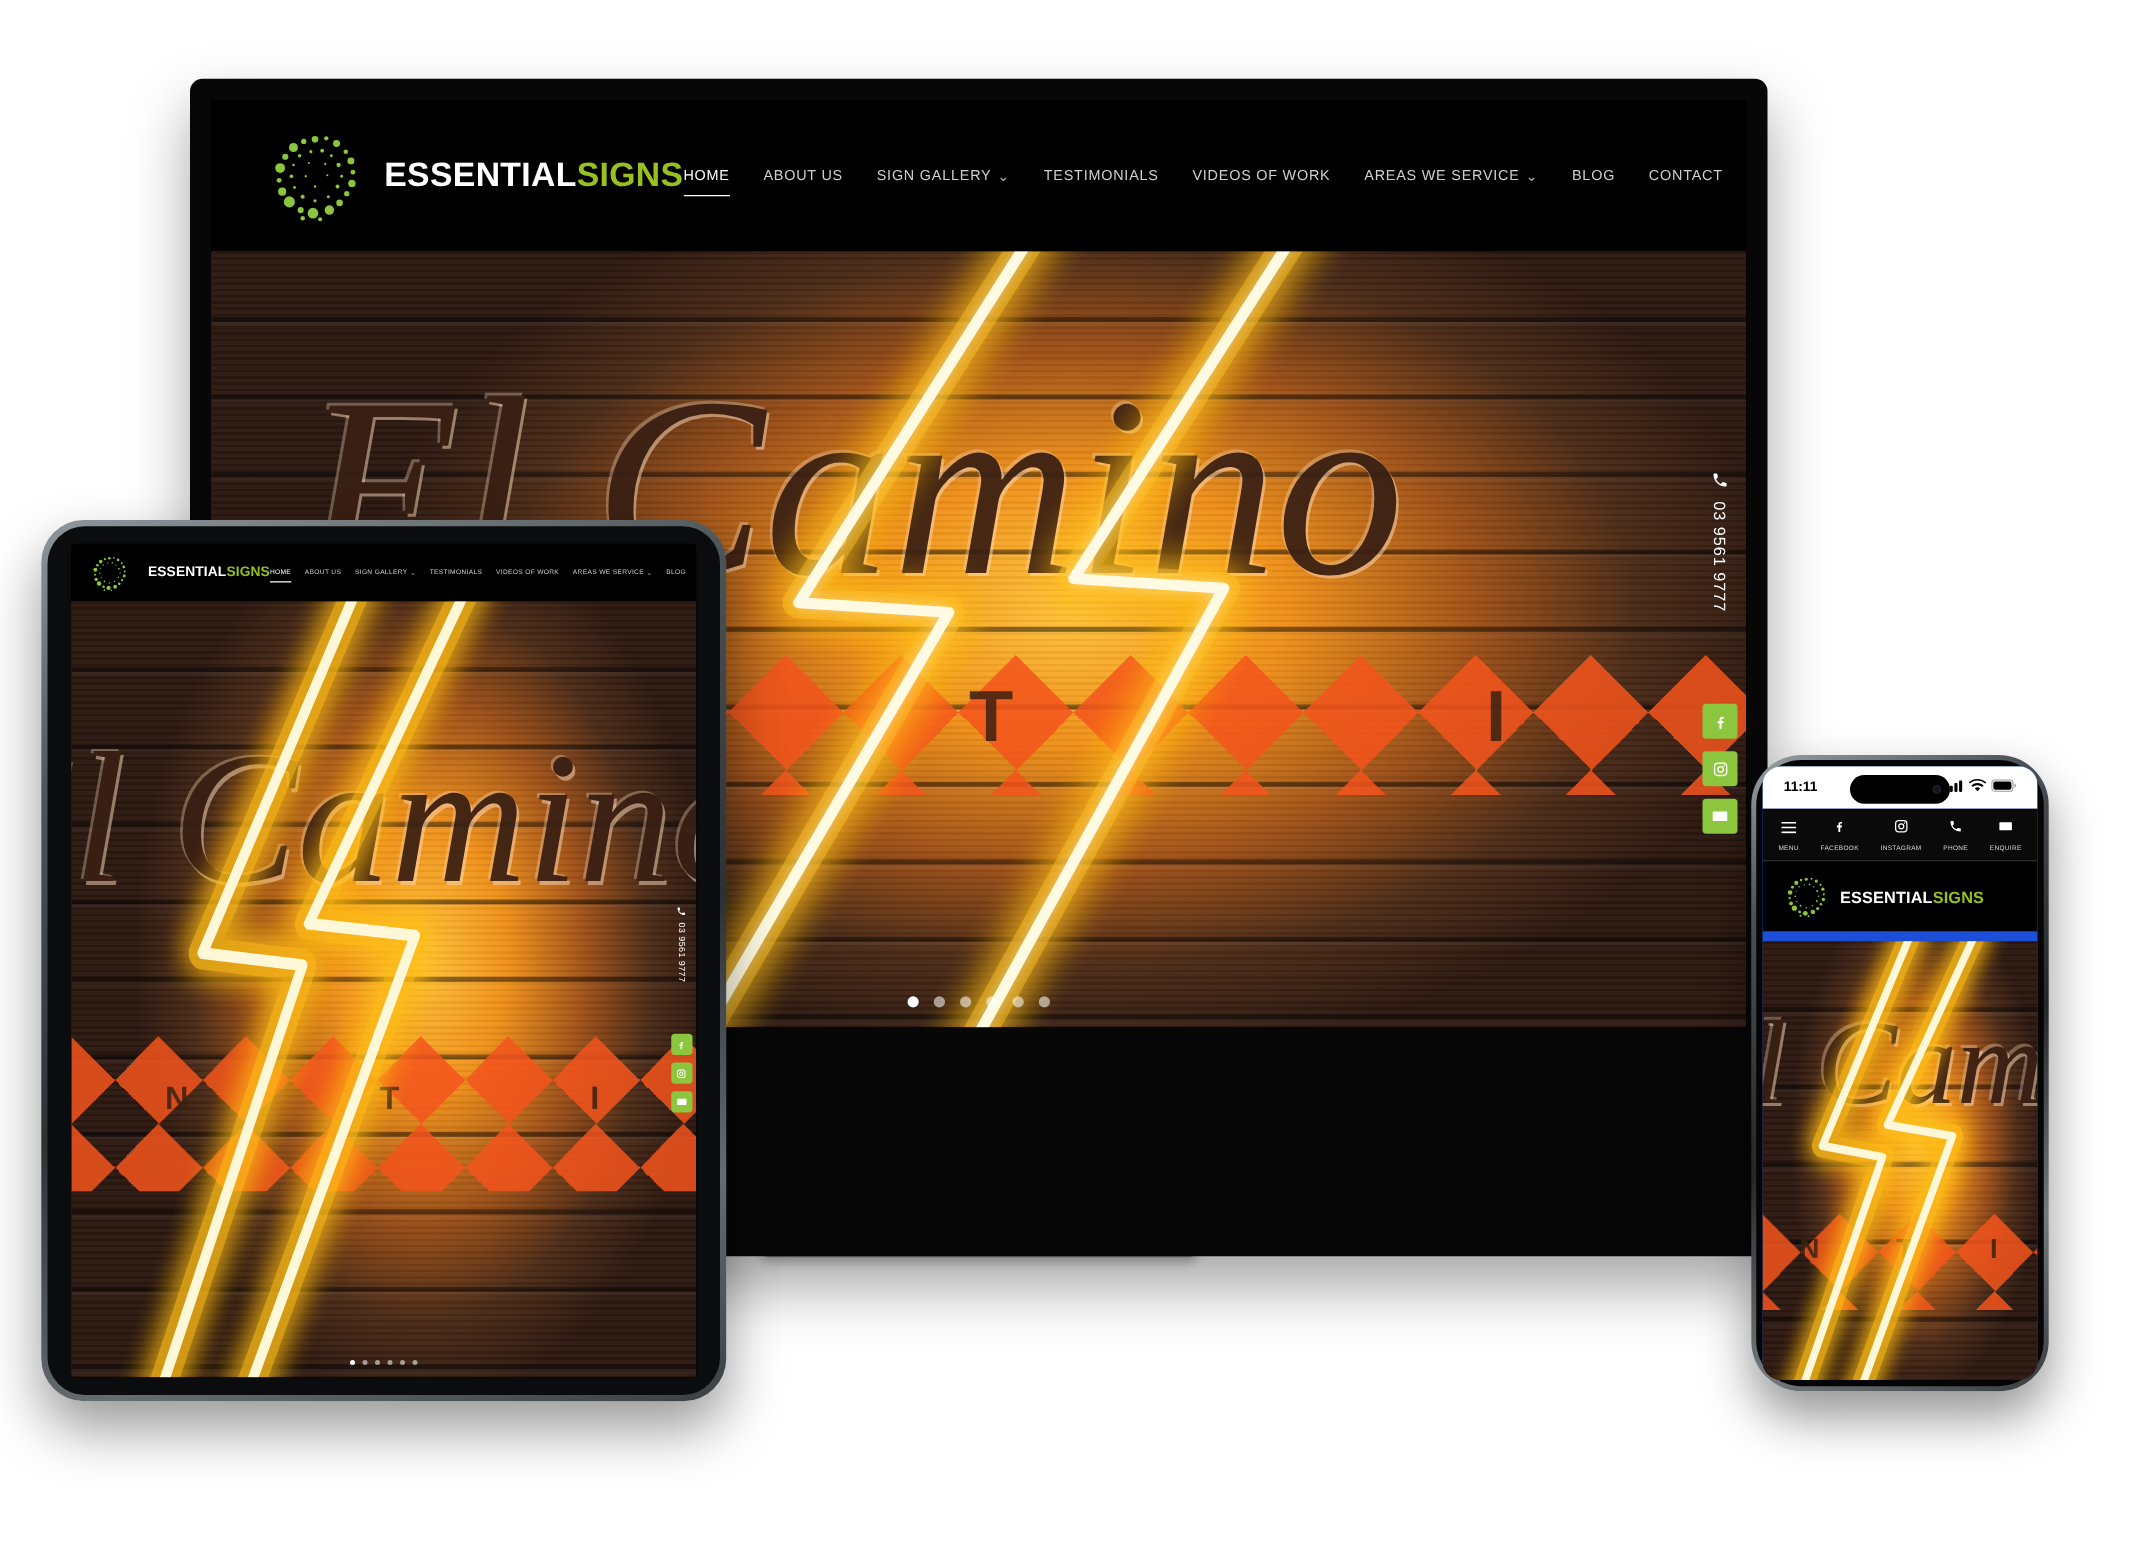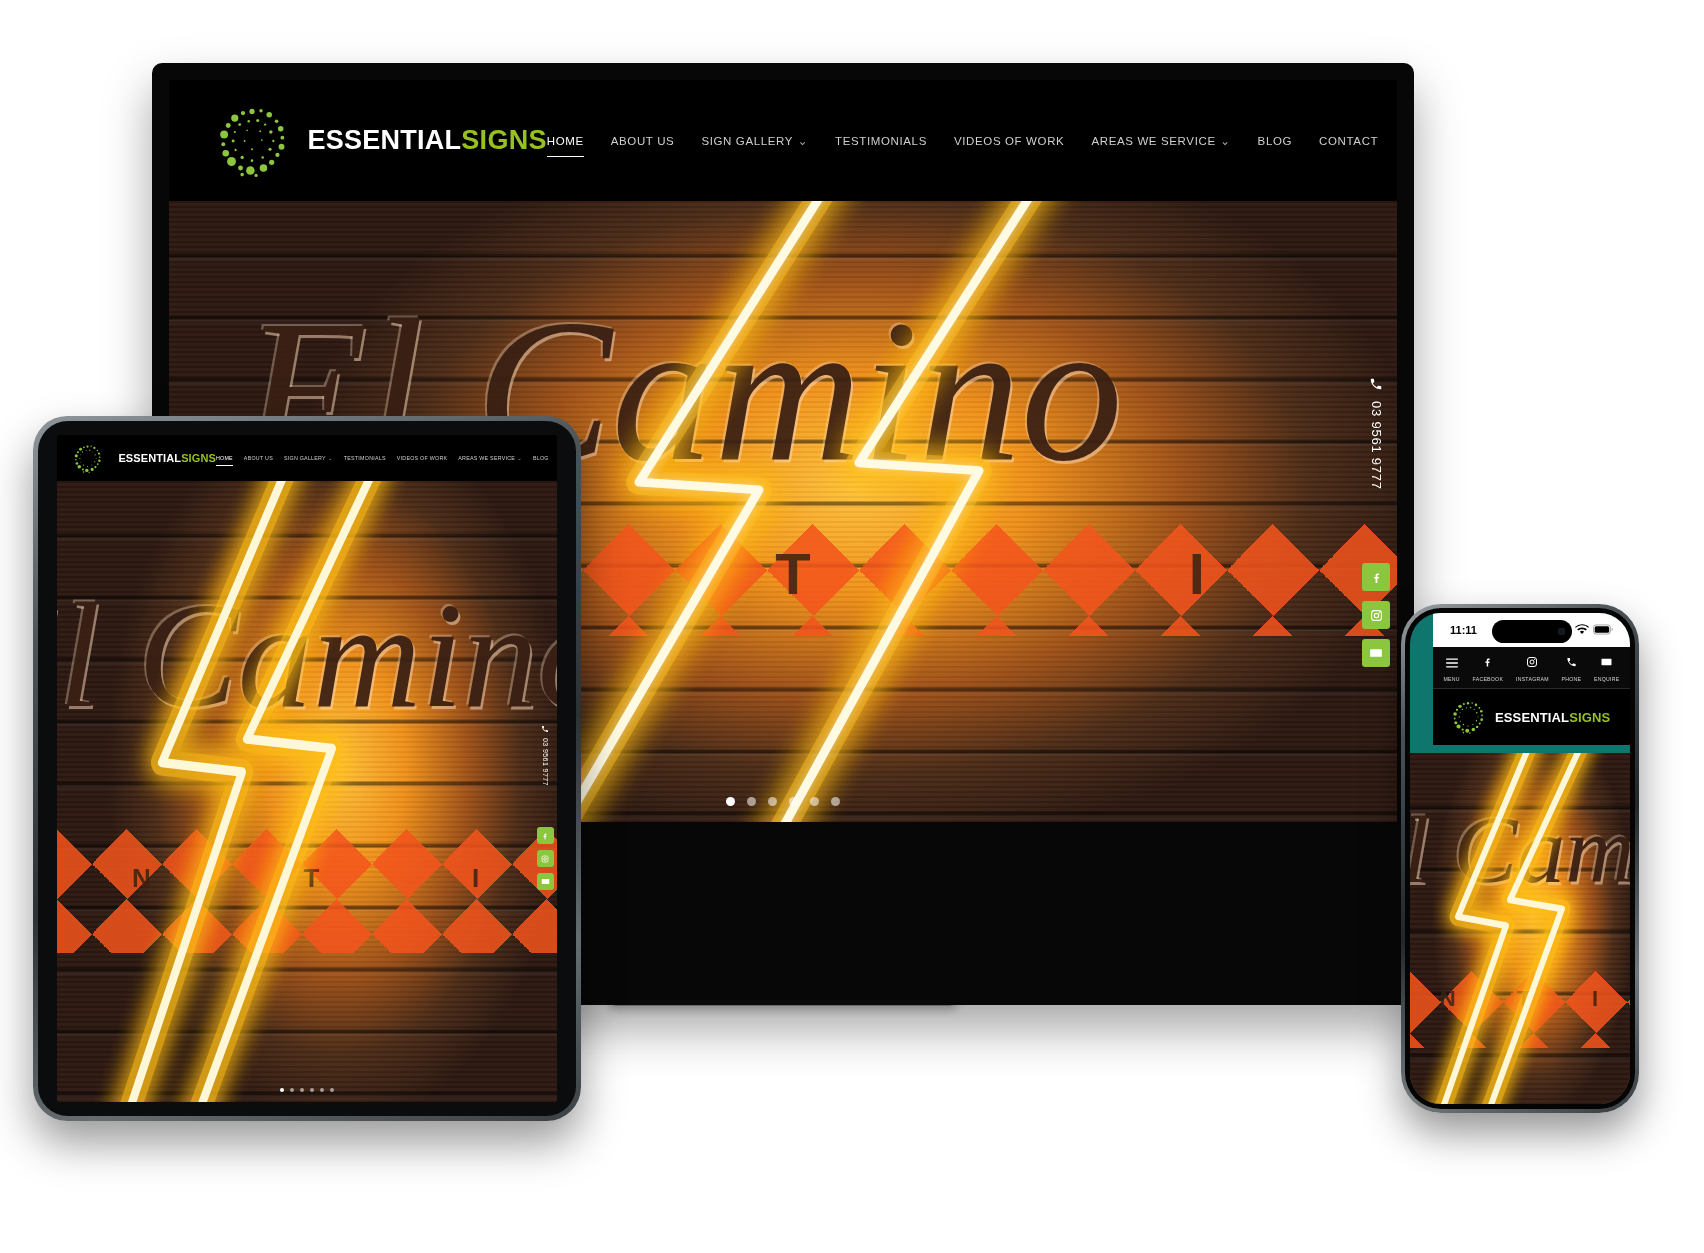--- a/index.html
+++ b/index.html
@@ -178,21 +178,21 @@
   
   #iphone { position:absolute; left:1401px; top:604px; width:238px; height:509px; }
   #iphone .frame {
     position:absolute; inset:0; border-radius:40px;
     background:linear-gradient(150deg,#9aa1a5 0%,#4b5256 20%,#23272a 52%,#737a7e 78%,#363b3e 100%);
     box-shadow:0 20px 40px rgba(0,0,0,.42);
   }
   #iphone .inner { position:absolute; inset:4px; border-radius:36px; background:#050505; }
   #iphone .screen {
     position:absolute; left:9px; top:9px; right:9px; bottom:9px;
-    background:#0f766e; overflow:hidden; border-radius:31px;padding-left:23px;
+    background:#1d4ed8; overflow:hidden; border-radius:15px;
   }
   #iphone .statusbar {
     position:relative; z-index:9; height:34px; background:#fff;
     display:flex; align-items:center; justify-content:space-between;
     padding:0 17px; color:#000; font-size:11px; font-weight:600;
   }
   #iphone .island {
     position:absolute; left:50%; transform:translateX(-50%); top:7px;
     width:80px; height:23px; border-radius:12px; background:#000;
     display:flex; align-items:center; justify-content:flex-end; padding-right:7px;

